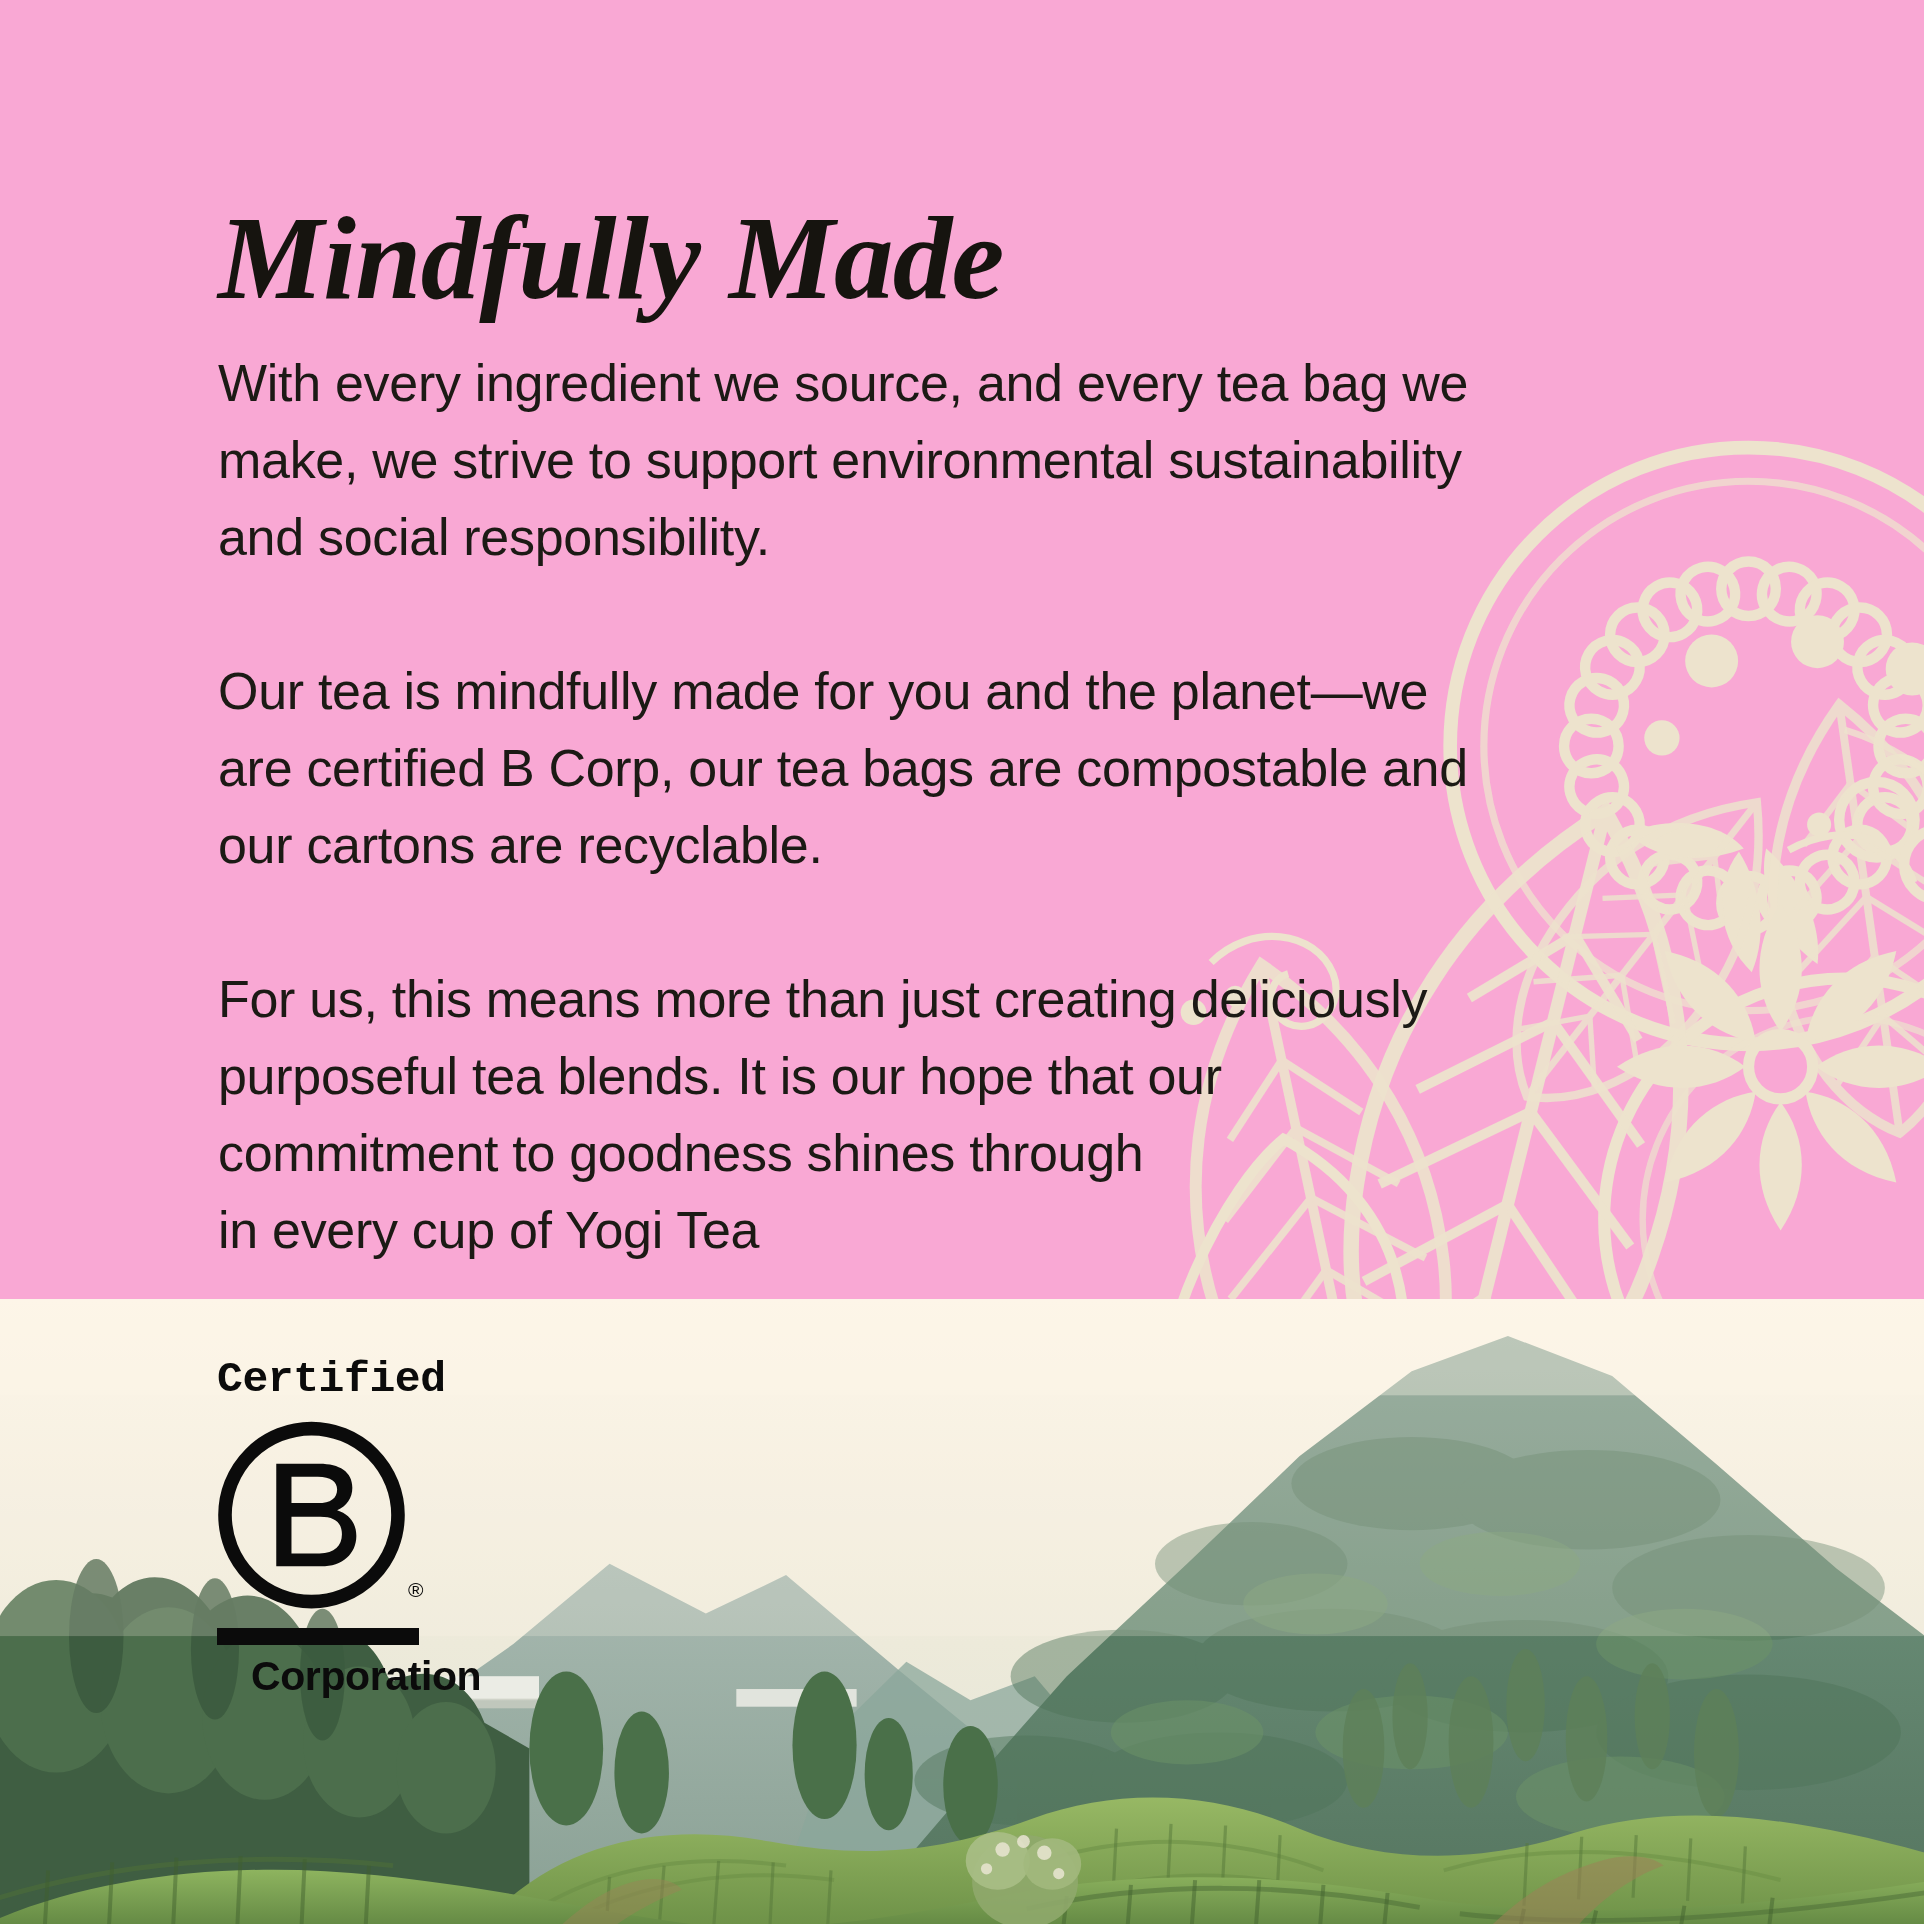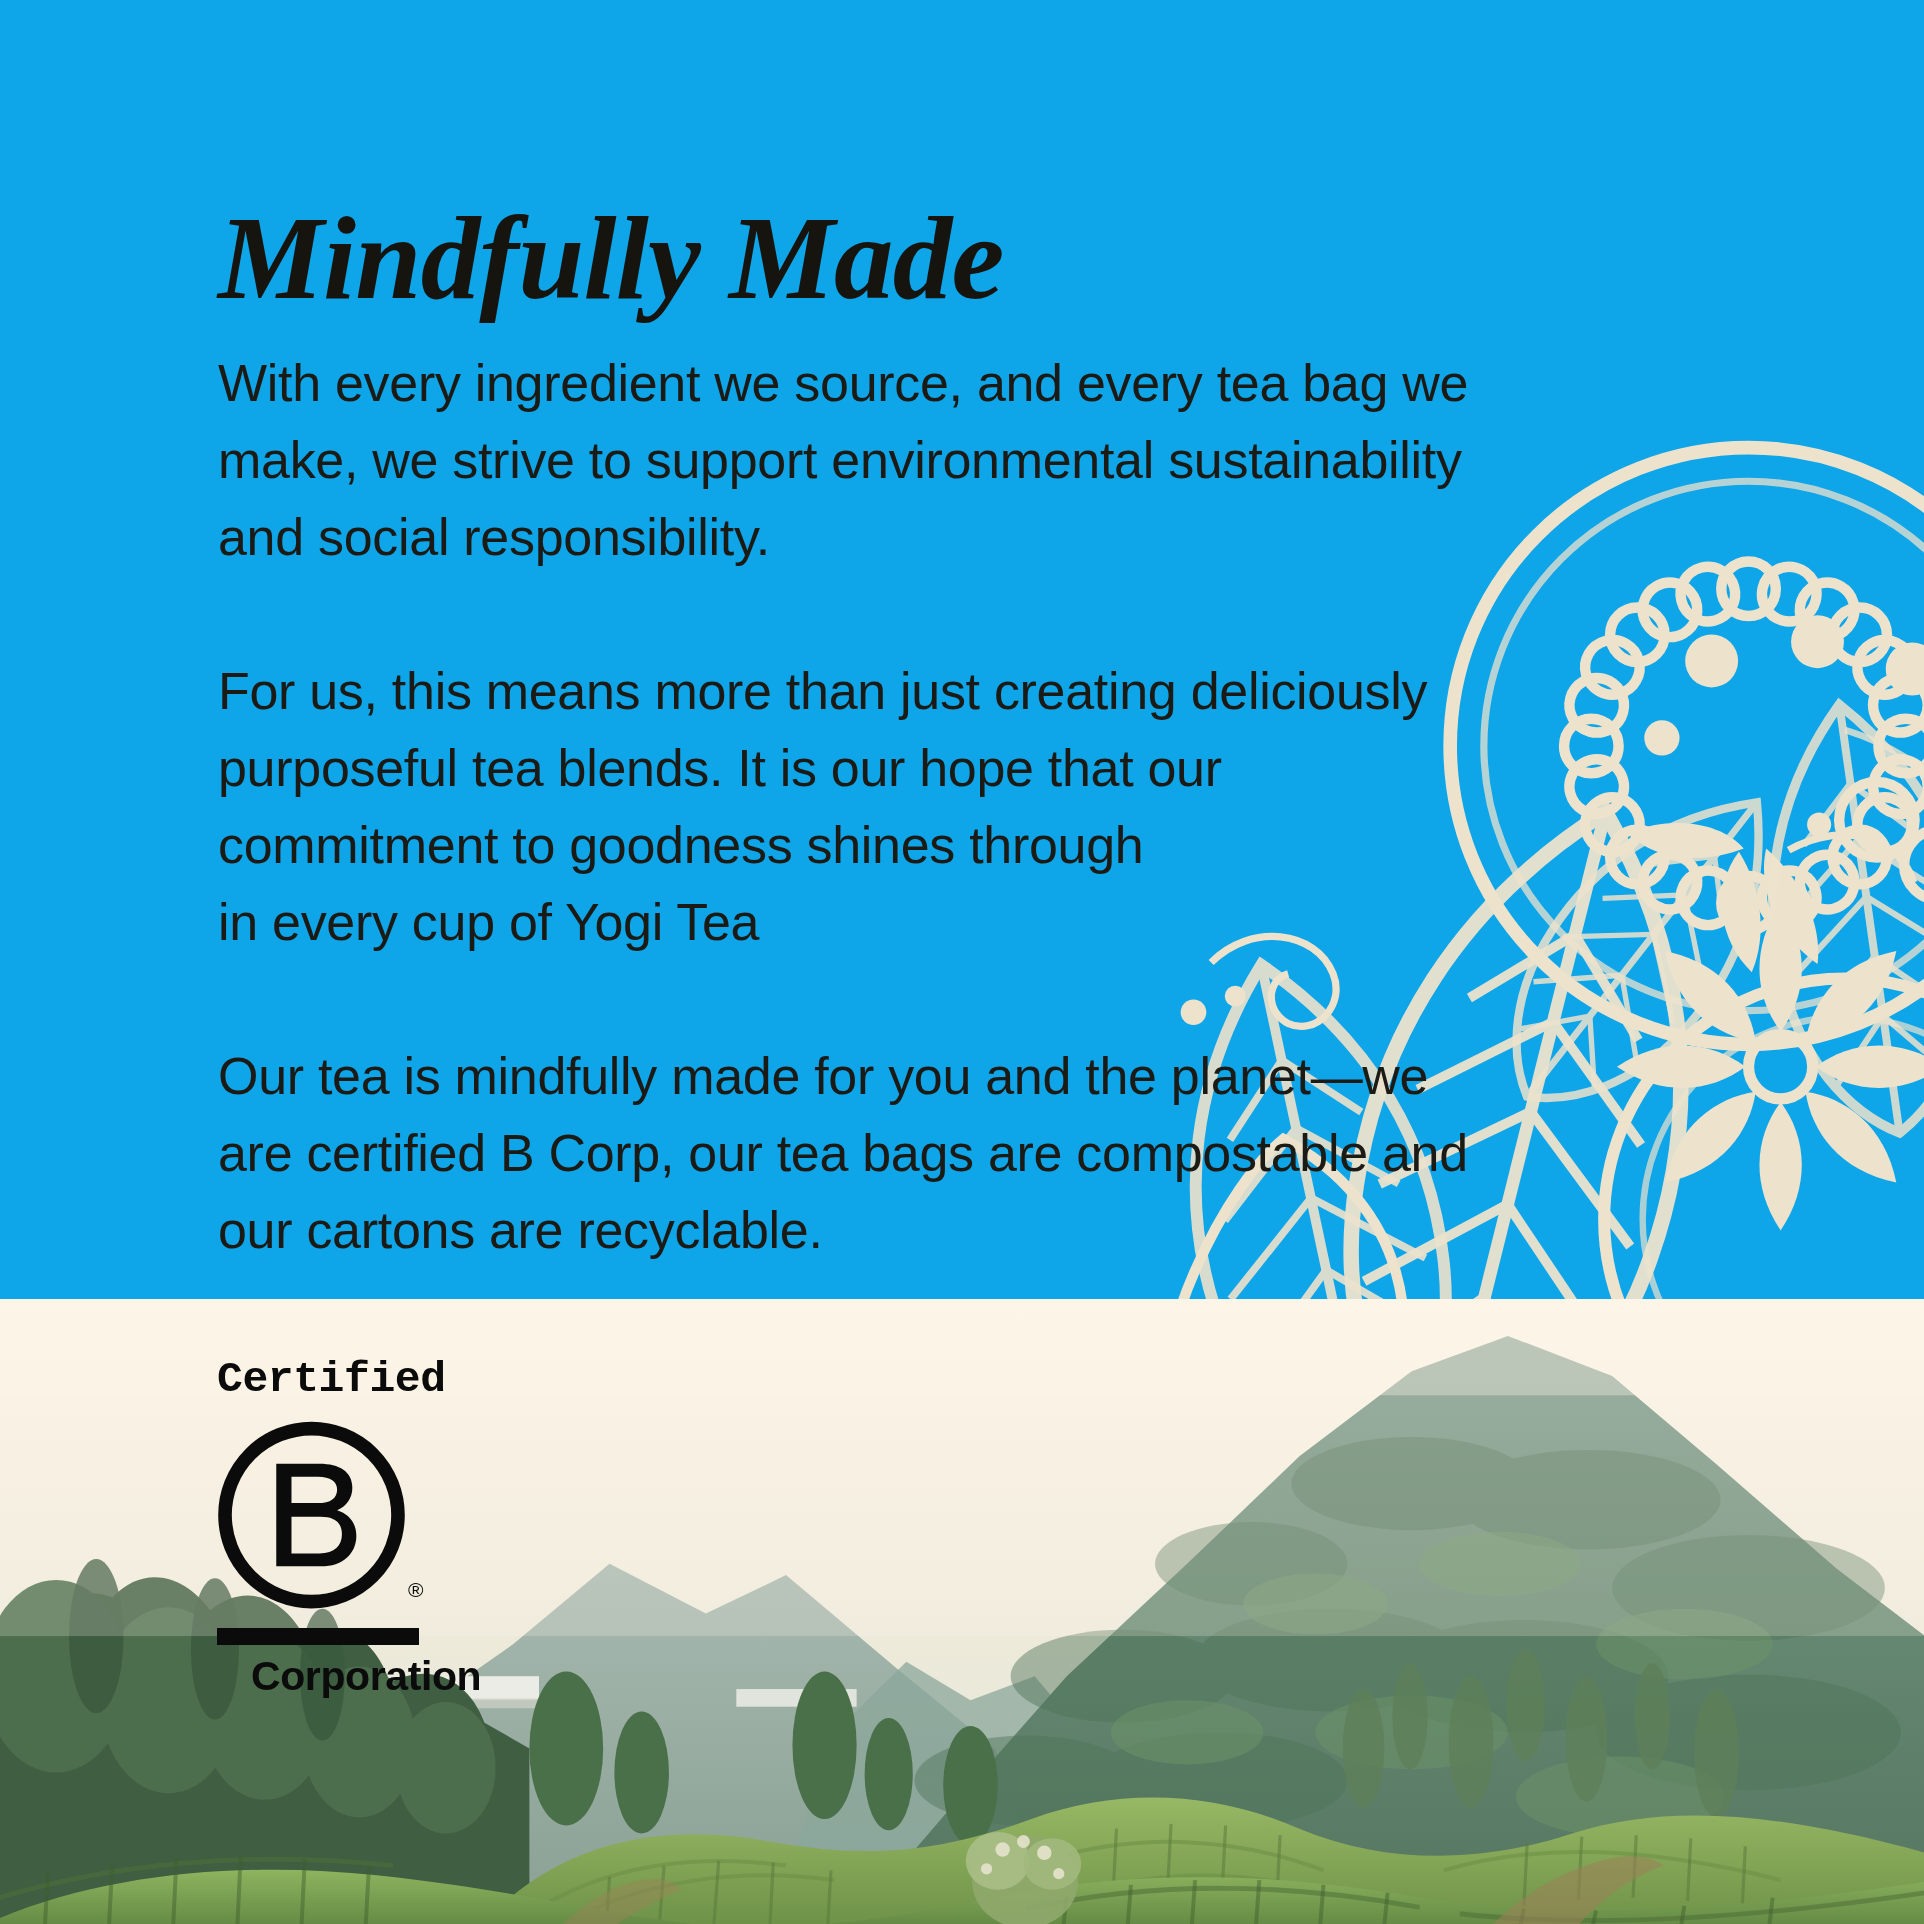--- a/index.html
+++ b/index.html
@@ -2,21 +2,21 @@
 <html style="font-size:13px"><head>
 <meta charset="utf-8">
 <style>
   html,body{margin:0;padding:0;}
   body{
     width:1925px;height:1925px;overflow:hidden;
     background:#FDF5E8;
     font-family:"Liberation Sans",sans-serif;
     -webkit-font-smoothing:antialiased;
   }
-  #card{position:relative;width:1925px;height:1925px;overflow:hidden;background:#0ea5e9;}
+  #card{position:relative;width:1925px;height:1925px;overflow:hidden;background:#f9a8d4;}
 
   
   #watermark{position:absolute;inset:0;pointer-events:none;z-index:1;}
 
   
   #photo{position:absolute;left:0;bottom:0;width:1925px;height:626px;z-index:2;overflow:hidden;}
 
   
   #content{position:absolute;left:0;top:0;width:1925px;z-index:5;}
 
@@ -406,27 +406,27 @@
   </svg>
 
   <div id="content">
 
     <h1 id="title">Mindfully Made</h1>
 
     <div id="body-copy">
       <p class="para">With every ingredient we source, and every tea bag we
 make, we strive to support environmental sustainability
 and social responsibility.</p>
+      <p class="para">Our tea is mindfully made for you and the planet—we
+are certified B Corp, our tea bags are compostable and
+our cartons are recyclable.</p>
       <p class="para">For us, this means more than just creating deliciously
 purposeful tea blends. It is our hope that our
 commitment to goodness shines through
 in every cup of Yogi Tea</p>
-      <p class="para">Our tea is mindfully made for you and the planet—we
-are certified B Corp, our tea bags are compostable and
-our cartons are recyclable.</p>
     </div>
 
   </div>
 
   <div id="bcorp">
     <div class="b-certified">Certified</div>
 
     <div class="b-mark">
       <svg viewBox="0 0 246 258" width="197" height="207">
         <circle cx="118" cy="126" r="108" fill="none" stroke="#0b0b0b" stroke-width="17"></circle>

